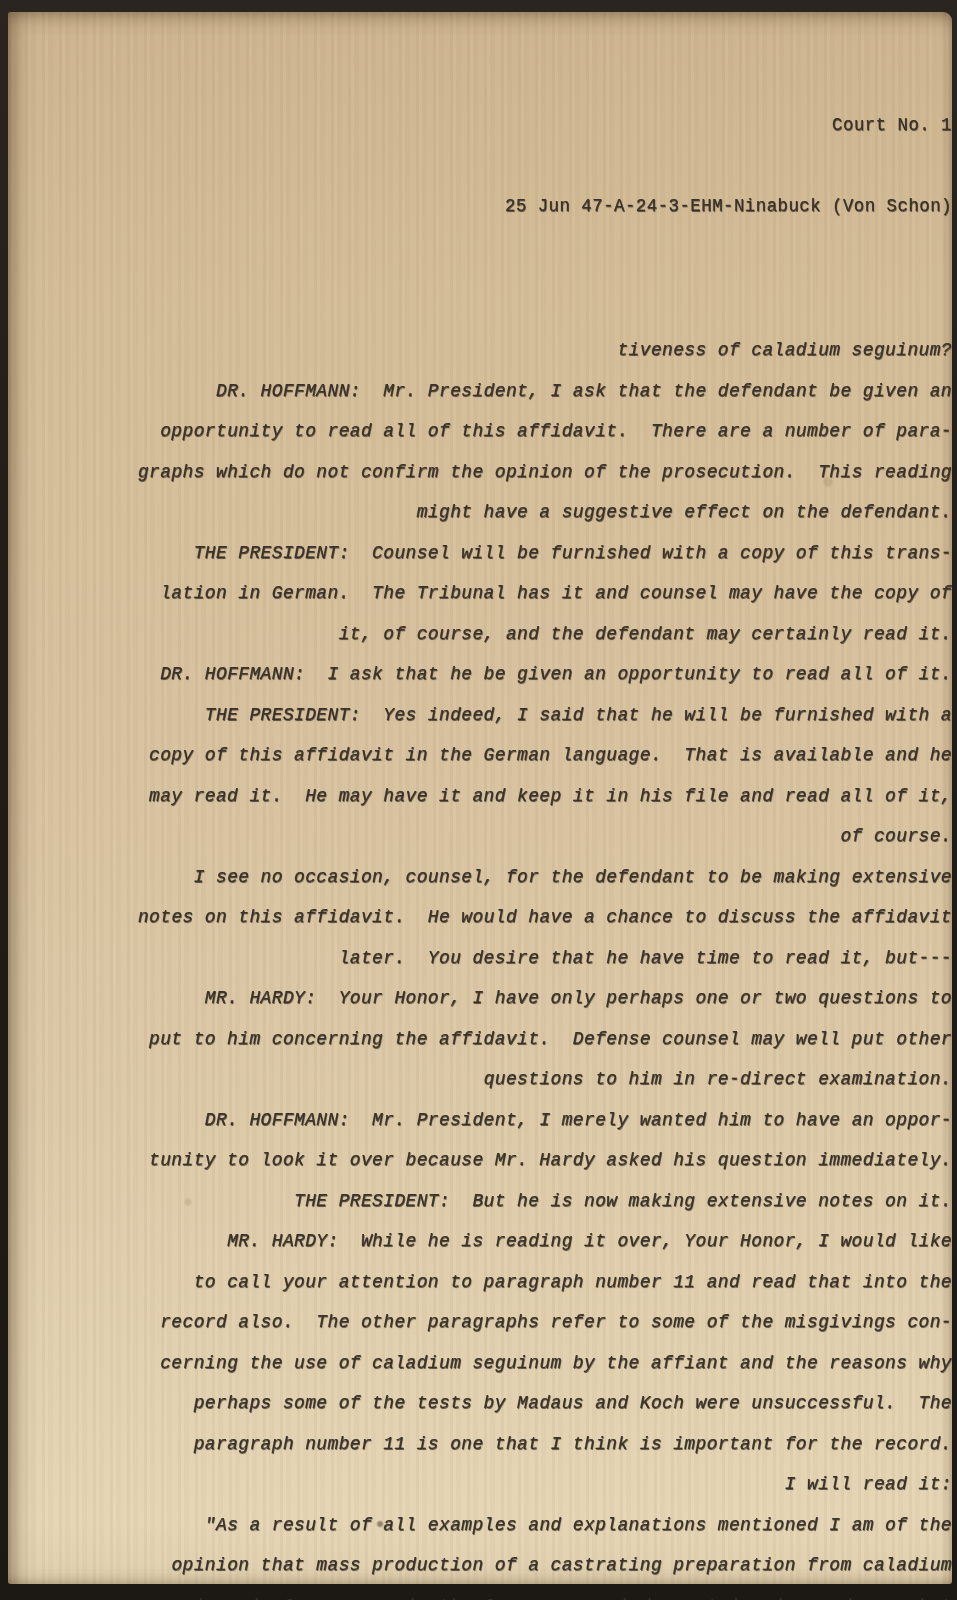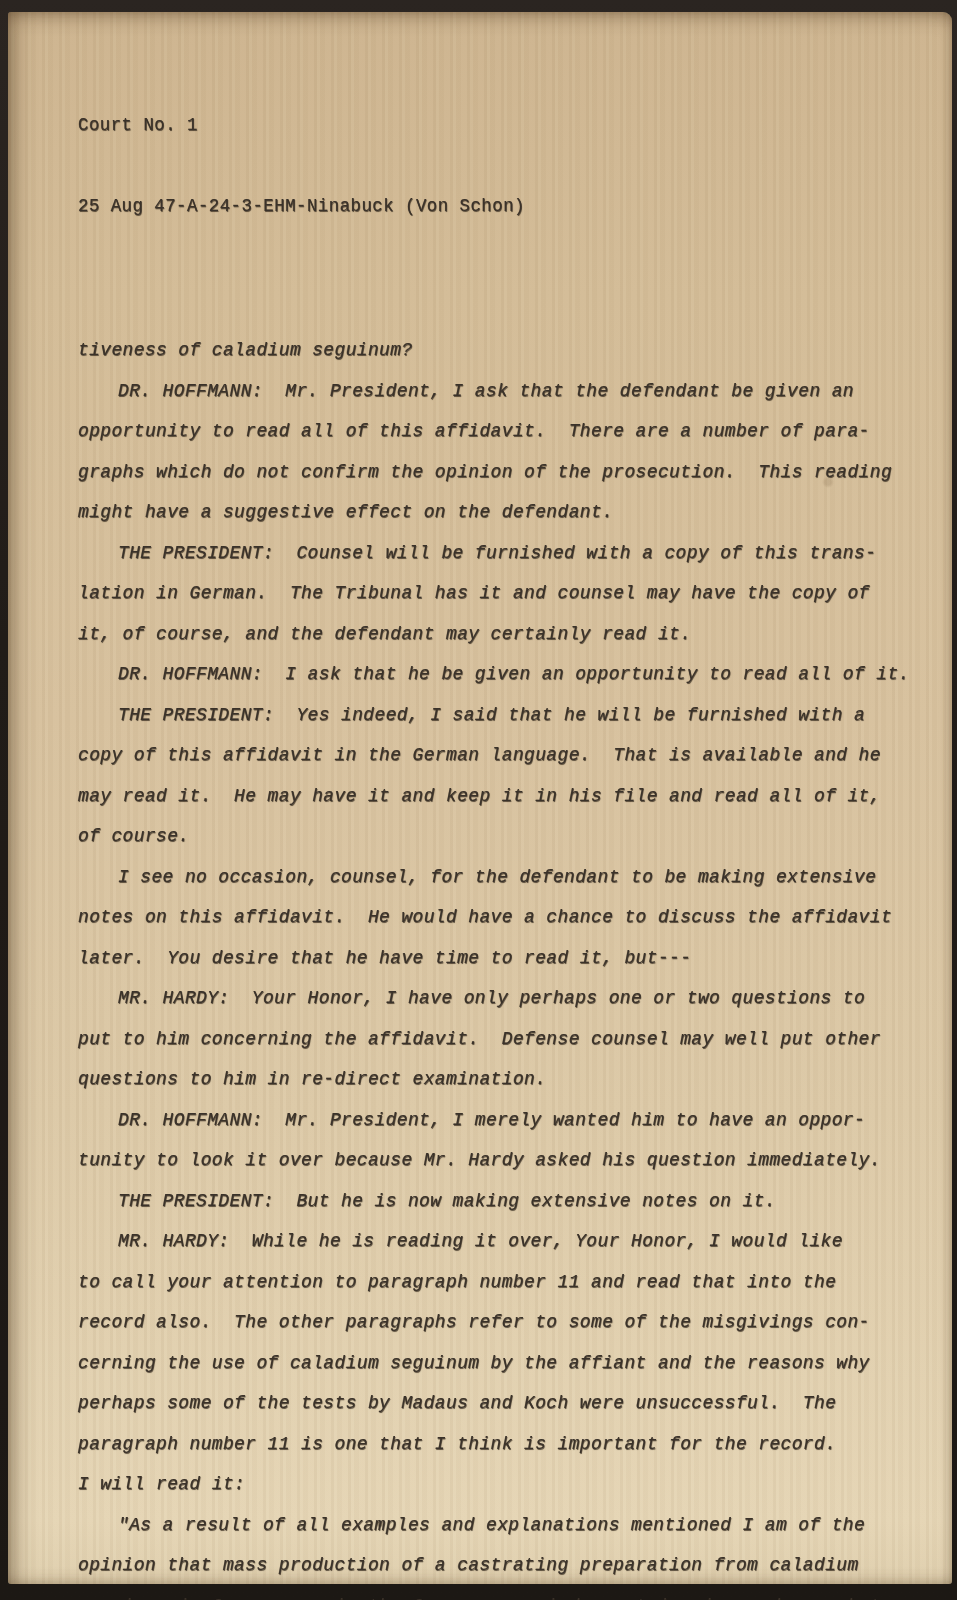--- a/index.html
+++ b/index.html
@@ -34,20 +34,21 @@
         rgba(255, 246, 225, 0.05) 3px, rgba(255, 246, 225, 0.05) 6px,
         rgba(125, 98, 64, 0.03) 6px, rgba(125, 98, 64, 0.03) 11px,
         rgba(255, 246, 225, 0.02) 11px, rgba(255, 246, 225, 0.02) 17px),
       linear-gradient(180deg, #cdb48f 0%, #d3bc97 18%, #d7c19e 45%, #dcc9a7 70%, #e5d5b5 96%, #dfcfae 100%);
     box-shadow:
       inset 16px 0 22px -12px rgba(75, 52, 28, 0.55),
       inset -8px 0 14px -9px rgba(75, 52, 28, 0.40),
       inset 0 14px 20px -12px rgba(75, 52, 28, 0.45),
       inset 0 -10px 16px -10px rgba(75, 52, 28, 0.30);
     color: #3a322a;
+    text-align: right;
   }
   .typewriter {
     white-space: pre;
     text-shadow: 0.5px 0.5px 0.7px rgba(48, 38, 26, 0.75), -0.3px 0 0.4px rgba(48, 38, 26, 0.35);
   }
   .header {
     margin: 46px 0 0 70px;
     font-size: 17.5px;
     line-height: 27px;
     letter-spacing: 0.4px;
@@ -67,19 +68,19 @@
   }
 </style>
 </head>
 <body>
 
 <div class="scene">
   <div class="paper">
 
     <div class="header typewriter">
       <div>Court No. 1</div>
-      <div>25 Aug 47-A-24-3-EHM-Ninabuck (Von Schon)</div>
+      <div>25 Jun 47-A-24-3-EHM-Ninabuck (Von Schon)</div>
     </div>
 
     <div class="body-block typewriter"><div class="line">tiveness of caladium seguinum?</div><div class="line indent">DR. HOFFMANN:  Mr. President, I ask that the defendant be given an</div><div class="line">opportunity to read all of this affidavit.  There are a number of para-</div><div class="line">graphs which do not confirm the opinion of the prosecution.  This reading</div><div class="line">might have a suggestive effect on the defendant.</div><div class="line indent">THE PRESIDENT:  Counsel will be furnished with a copy of this trans-</div><div class="line">lation in German.  The Tribunal has it and counsel may have the copy of</div><div class="line">it, of course, and the defendant may certainly read it.</div><div class="line indent">DR. HOFFMANN:  I ask that he be given an opportunity to read all of it.</div><div class="line indent">THE PRESIDENT:  Yes indeed, I said that he will be furnished with a</div><div class="line">copy of this affidavit in the German language.  That is available and he</div><div class="line">may read it.  He may have it and keep it in his file and read all of it,</div><div class="line">of course.</div><div class="line indent">I see no occasion, counsel, for the defendant to be making extensive</div><div class="line">notes on this affidavit.  He would have a chance to discuss the affidavit</div><div class="line">later.  You desire that he have time to read it, but---</div><div class="line indent">MR. HARDY:  Your Honor, I have only perhaps one or two questions to</div><div class="line">put to him concerning the affidavit.  Defense counsel may well put other</div><div class="line">questions to him in re-direct examination.</div><div class="line indent">DR. HOFFMANN:  Mr. President, I merely wanted him to have an oppor-</div><div class="line">tunity to look it over because Mr. Hardy asked his question immediately.</div><div class="line indent">THE PRESIDENT:  But he is now making extensive notes on it.</div><div class="line indent">MR. HARDY:  While he is reading it over, Your Honor, I would like</div><div class="line">to call your attention to paragraph number 11 and read that into the</div><div class="line">record also.  The other paragraphs refer to some of the misgivings con-</div><div class="line">cerning the use of caladium seguinum by the affiant and the reasons why</div><div class="line">perhaps some of the tests by Madaus and Koch were unsuccessful.  The</div><div class="line">paragraph number 11 is one that I think is important for the record.</div><div class="line">I will read it:</div><div class="line indent">"As a result of all examples and explanations mentioned I am of the</div><div class="line">opinion that mass production of a castrating preparation from caladium</div><div class="line">seguinum in Germany or in the German occupied countries is no dream, but</div></div>
 
   </div>
 </div>
 
 </body></html>

